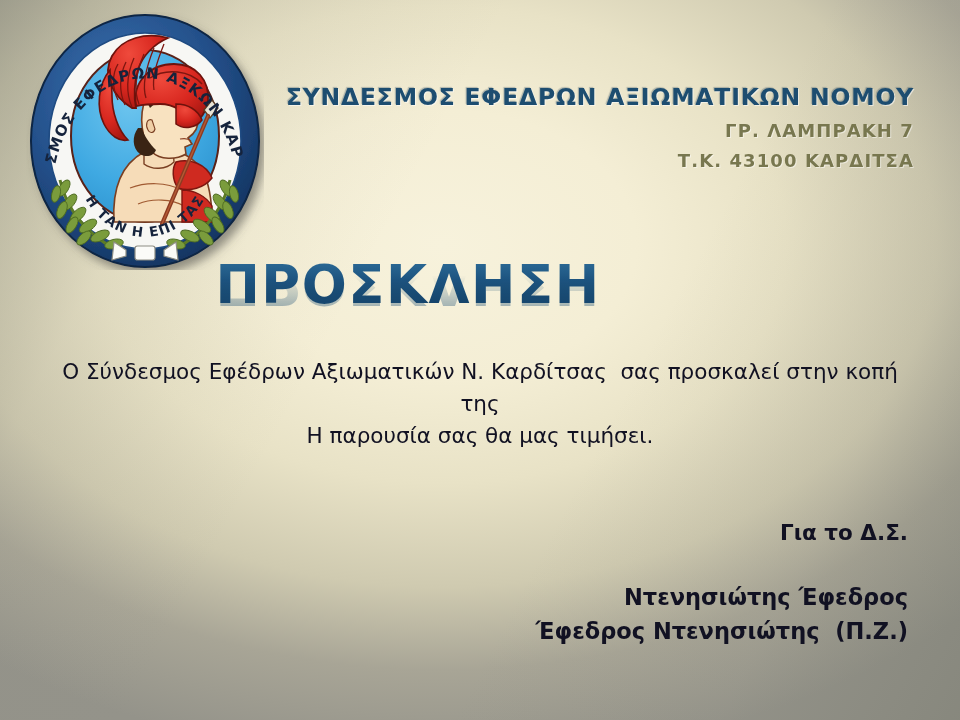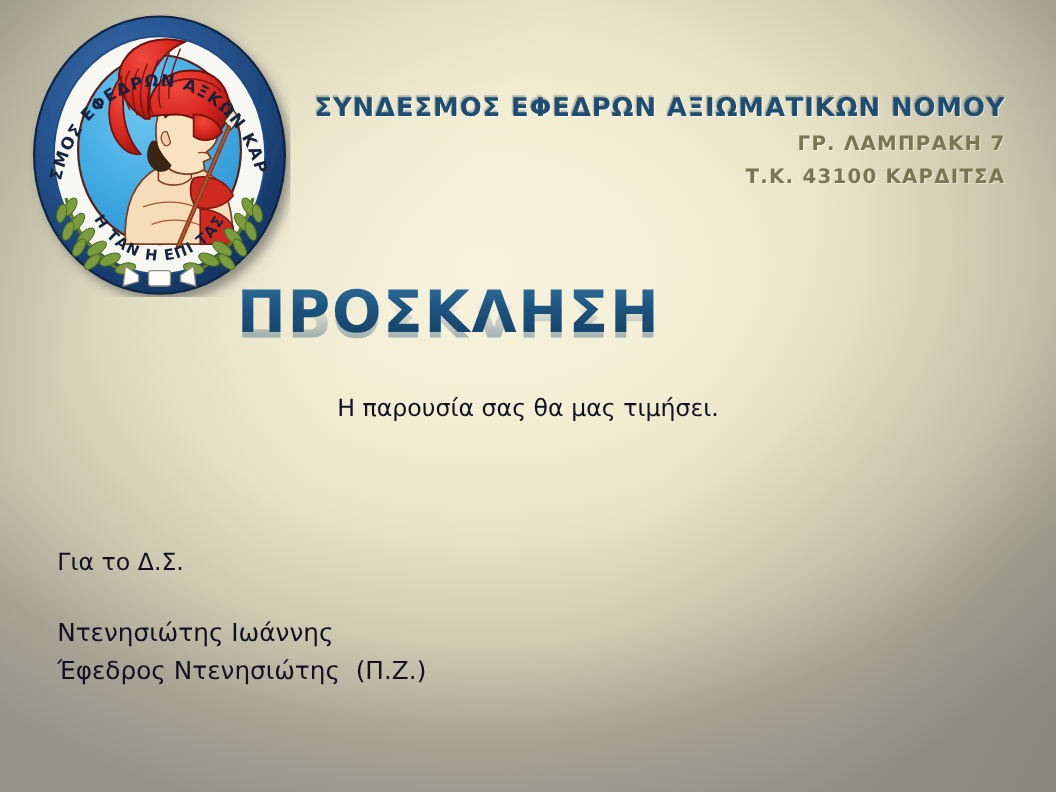--- a/index.html
+++ b/index.html
@@ -142,24 +142,25 @@
     font-weight: normal;
     line-height: 1.48;
     color: #111122;
     margin: 0;
     white-space: pre-wrap;
   }
 
   .signature-block {
     position: absolute;
     left: 52px;
-    top: 496px;
+    top: 517px;
     width: 856px;
-    text-align: left;
+    text-align: right;
     z-index: 3;
+    font-weight: bold;
   }
   .sig-line {
     font-family: "DejaVu Sans", "Liberation Sans", sans-serif;
     font-size: 21.5px;
     line-height: 1.48;
     color: #111122;
     margin: 0;
     white-space: pre-wrap;
   }
   .sig-gap { height: 32px; }
@@ -315,23 +316,24 @@
     <div class="org-addr">ΓΡ. ΛΑΜΠΡΑΚΗ 7</div>
     <div class="org-addr">Τ.Κ. 43100 ΚΑΡΔΙΤΣΑ</div>
   </div>
 
   <div class="title-block">
     <div class="title-main">ΠΡΟΣΚΛΗΣΗ</div>
     <div class="title-reflection">ΠΡΟΣΚΛΗΣΗ</div>
   </div>
 
   <div class="body-block">
+    <p class="body-line">Ο Σύνδεσμος Εφέδρων Αξιωματικών Ν. Καρδίτσας  σας προσκαλεί στην κοπή της</p>
     <p class="body-line">Η παρουσία σας θα μας τιμήσει.</p>
   </div>
 
   <div class="signature-block">
     <p class="sig-line">Για το Δ.Σ.</p>
     <div class="sig-gap"></div>
-    <p class="sig-name">Ντενησιώτης Ιωάννης</p>
+    <p class="sig-name">Ντενησιώτης Έφεδρος</p>
     <p class="sig-name">Έφεδρος Ντενησιώτης  (Π.Ζ.)</p>
   </div>
 
 </div>
 
 </body></html>

